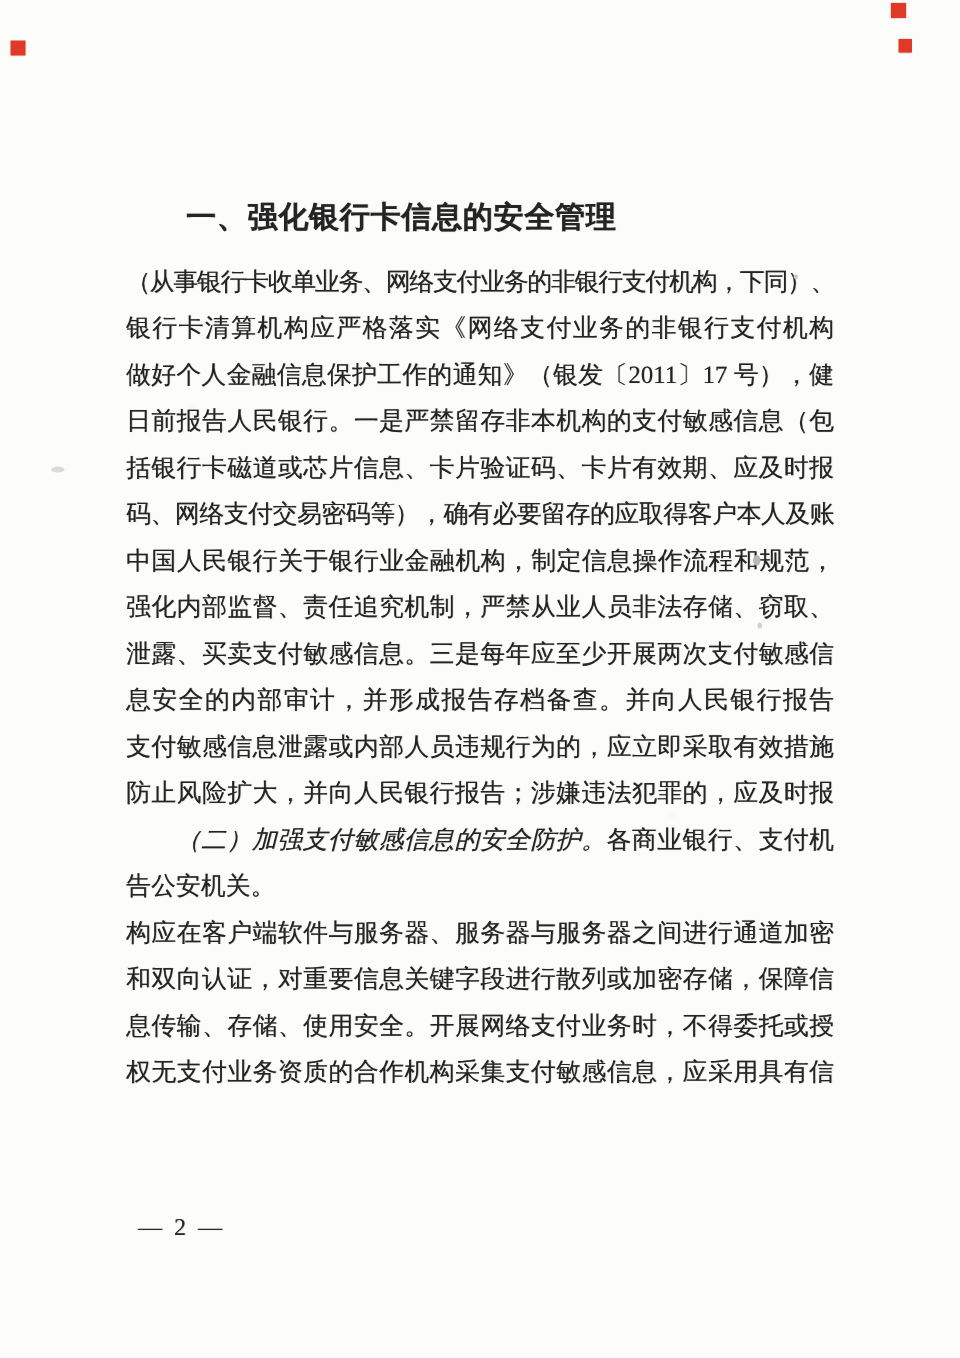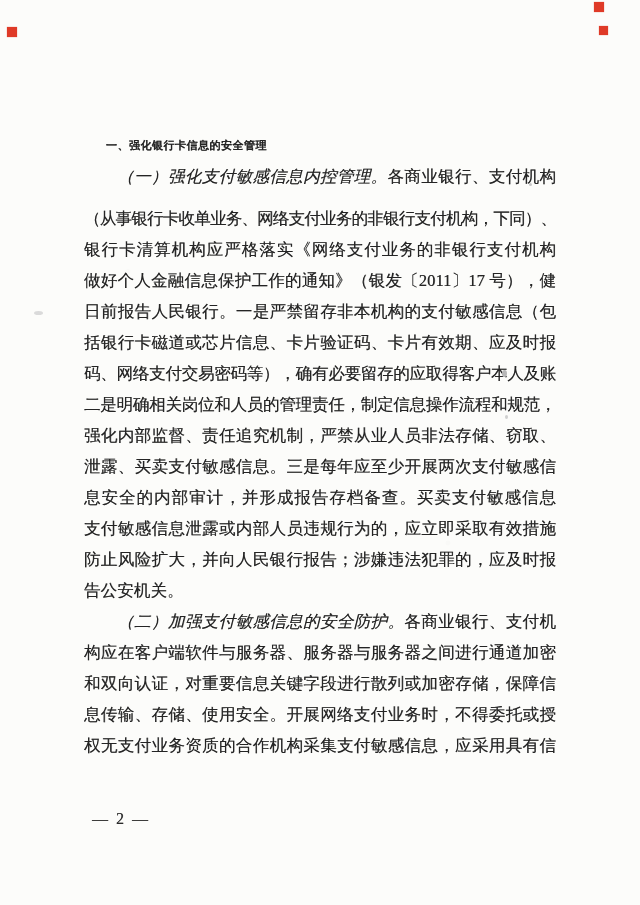--- a/index.html
+++ b/index.html
@@ -17,21 +17,21 @@
   .text-block{
     position:absolute;left:84px;top:130px;width:472px;
     color:#242424;
     font-size:16.6px;
     line-height:31px;
     text-shadow:0.3px 0.3px 0.5px rgba(30,30,30,0.55);
   }
   .heading{
     font-family:"Liberation Sans","DejaVu Sans",sans-serif;
     font-weight:bold;
-    font-size:11px;
+    font-size:20px;
     letter-spacing:0.5px;
     padding-left:2em;
     white-space:nowrap;
   }
   .line{
     text-align:justify;
     text-align-last:justify;
     height:31px;
     overflow:hidden;
   }
@@ -52,51 +52,50 @@
   .speck{ position:absolute;border-radius:50%;filter:blur(0.4px); }
 </style>
 </head>
 <body>
 
 <div class="sheet">
 
   <div class="text-block">
     <div class="heading">一、强化银行卡信息的安全管理</div>
     <div id="lines">
-  <div class="line indent"><span class="kai">（一）强化支付敏感信息内控管理。</span><span class="rest">各商业银行、支付机构</span></div>
 
   <div class="line tight-lg"><span class="rest">（从事银行卡收单业务、网络支付业务的非银行支付机构，下同）、</span></div>
 
   <div class="line"><span class="rest">银行卡清算机构应严格落实《网络支付业务的非银行支付机构</span></div>
 
   <div class="line"><span class="rest">做好个人金融信息保护工作的通知》（银发〔2011〕17 号），健全</span></div>
 
 
   <div class="line"><span class="rest">日前报告人民银行。一是严禁留存非本机构的支付敏感信息（包</span></div>
 
   <div class="line"><span class="rest">括银行卡磁道或芯片信息、卡片验证码、卡片有效期、应及时报</span></div>
 
   <div class="line tight-md"><span class="rest">码、网络支付交易密码等），确有必要留存的应取得客户本人及账</span></div>
 
 
-  <div class="line tight-md"><span class="rest">二是明确相关岗位和人员的管理责任，制定信息操作流程和规范，</span></div>
+  <div class="line tight-md"><span class="rest">中国人民银行关于银行业金融机构，制定信息操作流程和规范，</span></div>
 
   <div class="line"><span class="rest">强化内部监督、责任追究机制，严禁从业人员非法存储、窃取、</span></div>
 
   <div class="line"><span class="rest">泄露、买卖支付敏感信息。三是每年应至少开展两次支付敏感信</span></div>
 
-  <div class="line"><span class="rest">息安全的内部审计，并形成报告存档备查。买卖支付敏感信息</span></div>
+  <div class="line"><span class="rest">息安全的内部审计，并形成报告存档备查。并向人民银行报告</span></div>
 
   <div class="line"><span class="rest">支付敏感信息泄露或内部人员违规行为的，应立即采取有效措施</span></div>
 
   <div class="line"><span class="rest">防止风险扩大，并向人民银行报告；涉嫌违法犯罪的，应及时报</span></div>
 
+  <div class="line indent"><span class="kai">（二）加强支付敏感信息的安全防护。</span><span class="rest">各商业银行、支付机</span></div>
+
   <div class="line short"><span class="rest">告公安机关。</span></div>
-
-  <div class="line indent"><span class="kai">（二）加强支付敏感信息的安全防护。</span><span class="rest">各商业银行、支付机</span></div>
 
   <div class="line"><span class="rest">构应在客户端软件与服务器、服务器与服务器之间进行通道加密</span></div>
 
   <div class="line"><span class="rest">和双向认证，对重要信息关键字段进行散列或加密存储，保障信</span></div>
 
   <div class="line"><span class="rest">息传输、存储、使用安全。开展网络支付业务时，不得委托或授</span></div>
 
   <div class="line"><span class="rest">权无支付业务资质的合作机构采集支付敏感信息，应采用具有信</span></div>
 </div>
   </div>

